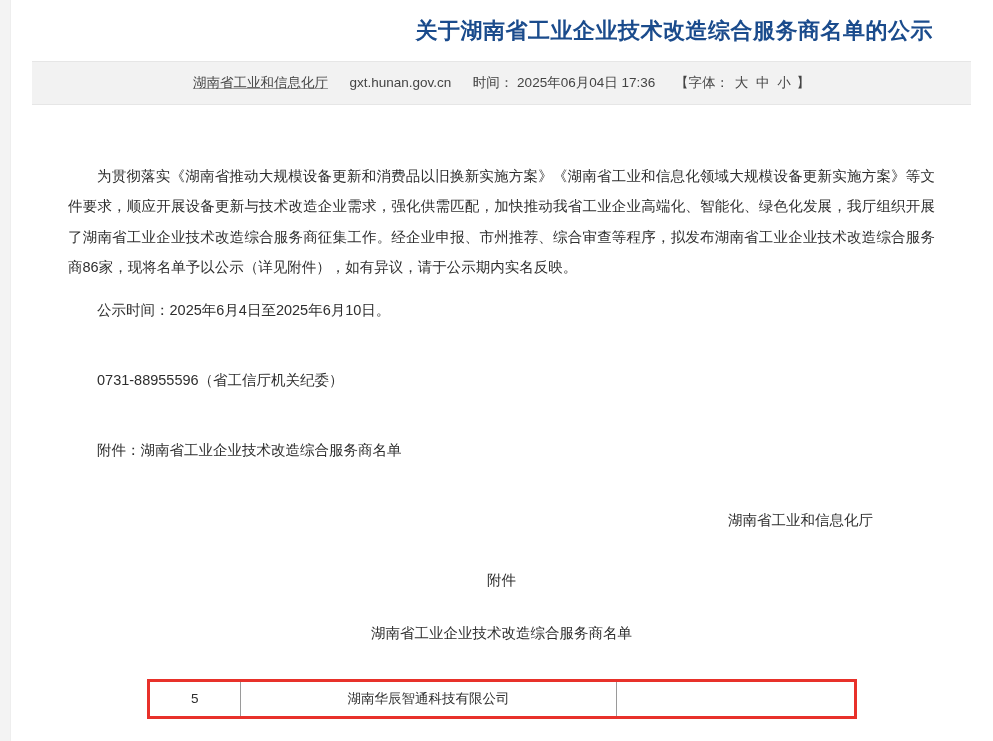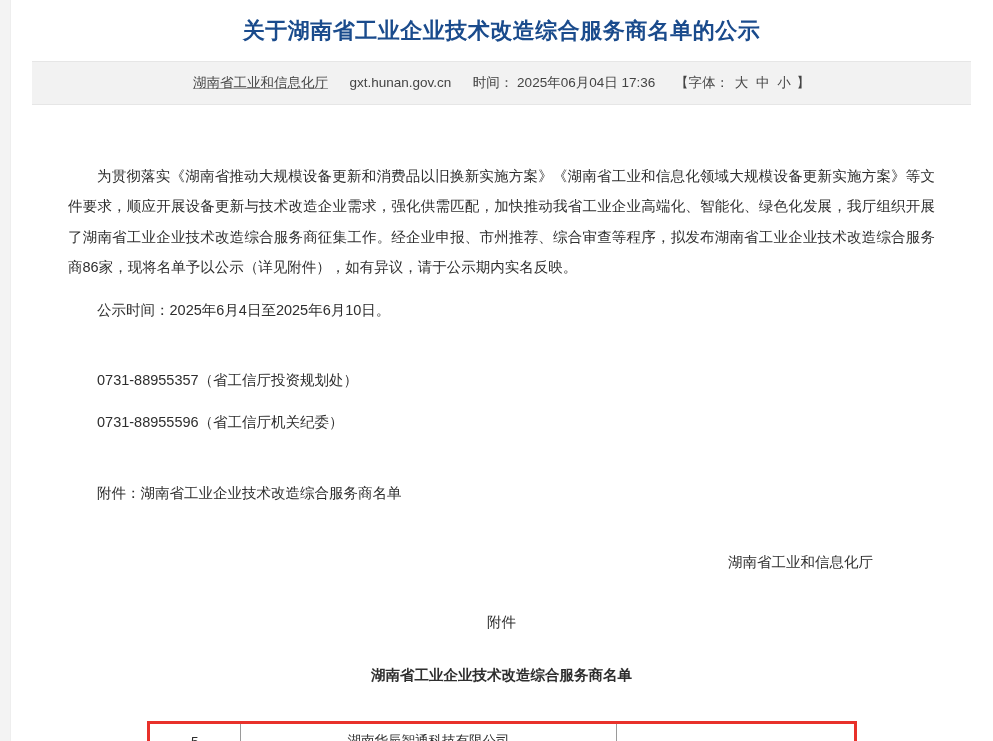--- a/index.html
+++ b/index.html
@@ -28,21 +28,21 @@
     width: 10px;
     height: 741px;
     background: #f3f3f3;
     border-right: 1px solid #eeeeee;
   }
   .content {
     margin-left: 10px;
     width: 983px;
   }
   .doc-title {
-    text-align: center;
+    text-align: right;
     font-size: 22px;
     font-weight: bold;
     color: #1a4b8c;
     padding: 16px 60px 14px 60px;
     line-height: 1.4;
     letter-spacing: 0.5px;
   }
   .meta-bar {
     background: #f2f2f2;
     border-top: 1px solid #e6e6e6;
@@ -90,21 +90,21 @@
   }
   .attach-label {
     padding: 0 58px;
     font-size: 14.5px;
     color: #2e2e2e;
     margin-top: 26px;
     text-align: center;
   }
   .attach-title {
     text-align: center;
-    font-weight: bold;
+    font-weight: normal;
     font-size: 14.5px;
     color: #2e2e2e;
     margin-top: 34px;
   }
   .table-wrap {
     display: flex;
     justify-content: center;
     margin-top: 36px;
   }
   table.svc {
@@ -152,21 +152,20 @@
     </div>
 
     <div class="body-area">
 
       <p class="para">为贯彻落实《湖南省推动大规模设备更新和消费品以旧换新实施方案》《湖南省工业和信息化领域大规模设备更新实施方案》等文件要求，顺应开展设备更新与技术改造企业需求，强化供需匹配，加快推动我省工业企业高端化、智能化、绿色化发展，我厅组织开展了湖南省工业企业技术改造综合服务商征集工作。经企业申报、市州推荐、综合审查等程序，拟发布湖南省工业企业技术改造综合服务商86家，现将名单予以公示（详见附件），如有异议，请于公示期内实名反映。</p>
 
       <p class="para">公示时间：2025年6月4日至2025年6月10日。</p>
 
       <div class="spacer-md"></div>
 
-      <p class="para">0731-88955357（省工信厅投资规划处）</p>
       <p class="para">0731-88955596（省工信厅机关纪委）</p>
 
       <div class="spacer-md"></div>
 
       <p class="para">附件：湖南省工业企业技术改造综合服务商名单</p>
 
       <div class="spacer-lg"></div>
 
       <div class="signature">
         <div>湖南省工业和信息化厅</div>

